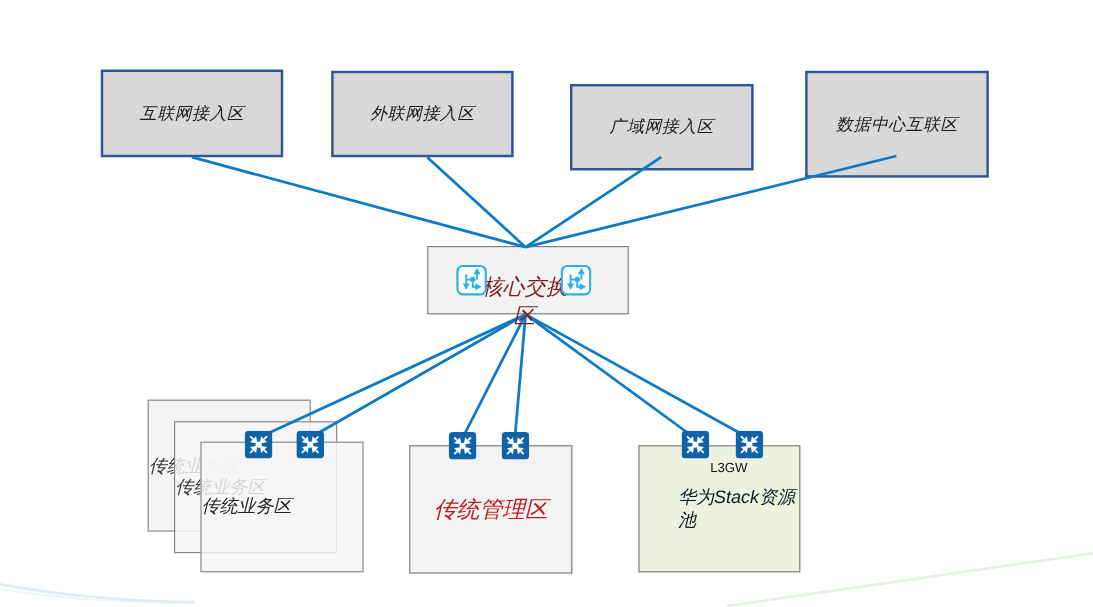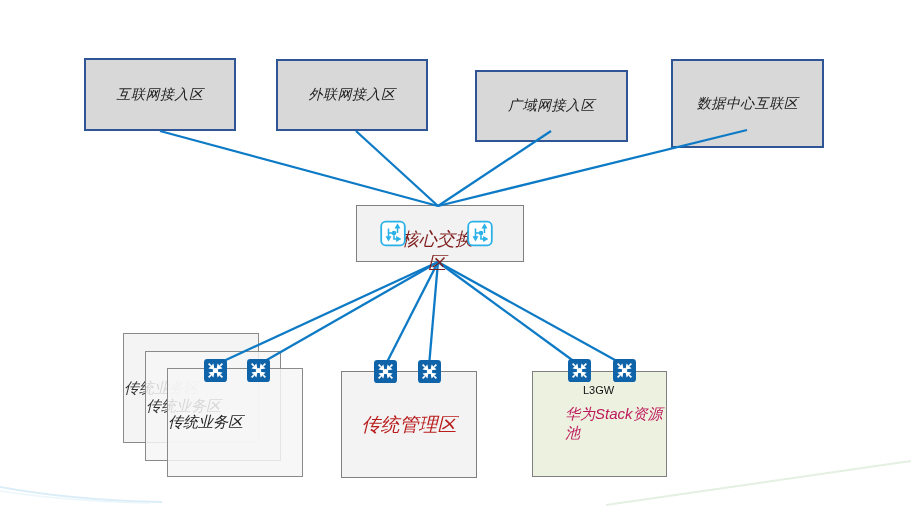--- a/index.html
+++ b/index.html
@@ -18,25 +18,25 @@
   
   .core-zone{background:#f2f2f2;border:1.5px solid #808080;}
   .core-label{position:absolute;text-align:center;font-size:18px;font-style:italic;color:#7f1d1d;z-index:5;}
 
   
   .gray-zone{background:#f3f3f3;border:1.5px solid #7f7f7f;font-size:19px;color:#b91c1c;align-items:center;}
   .stackbox{position:absolute;box-sizing:border-box;border:1.5px solid #8a8a8a;display:flex;align-items:center;justify-content:flex-start;font-size:15px;color:#333;}
   .stack-back{background:#f4f4f4;}
   .stack-mid{background:rgba(246,246,246,0.84);}
   .stack-front{background:rgba(246,246,246,0.84);color:#222;}
-  .green-zone{background:#edf2e0;border:1.5px solid #7f7f7f;font-size:15px;color:#be185d;padding-left:32px;}
+  .green-zone{background:#edf2e0;border:1.5px solid #7f7f7f;font-size:15px;color:#0f172a;padding-left:32px;}
 
   
   .node-icon{position:absolute;display:block;}
-  .float-label{position:absolute;font-size:11px;color:#111;text-align:left;}
+  .float-label{position:absolute;font-size:11px;color:#111;text-align:right;}
 </style>
 </head>
 <body>
 
 <div id="canvas">
 
   <svg class="bg-layer" width="911" height="506">
     <line x1="606" y1="505" x2="911" y2="461" stroke="#e4f0e2" stroke-width="2"></line>
     <path d="M0,487 C55,497 105,501 162,502" fill="none" stroke="#d7ecf7" stroke-width="2.2" opacity="0.9"></path>
     <path d="M0,491 C45,498 95,502 150,503" fill="none" stroke="#e9f5fb" stroke-width="1.5" opacity="0.9"></path>

